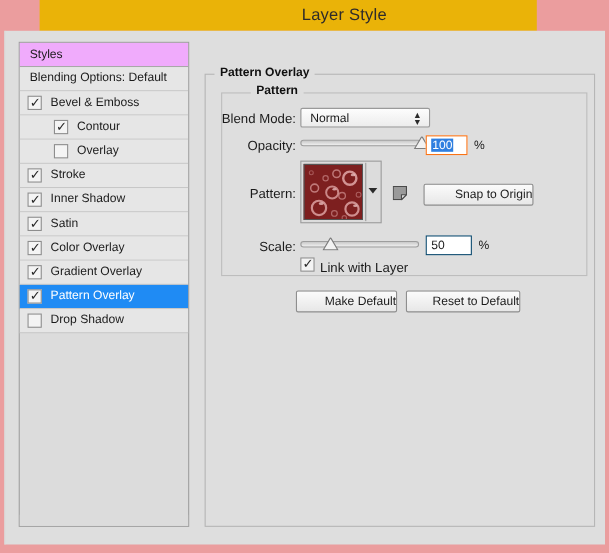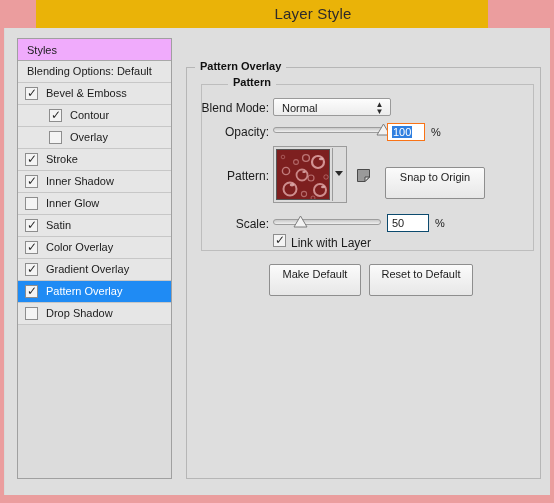--- a/index.html
+++ b/index.html
@@ -142,24 +142,24 @@
     border-left:4px solid transparent;border-right:4px solid transparent;
     border-top:5px solid #2a2a2a;
   }
   .pattern-divider{
     position:absolute;left:58px;top:1px;width:1px;height:53px;background:#9b9b9b;
   }
   .preset-icon{
     position:absolute;left:352px;top:141px;width:13px;height:13px;
   }
   .btn{
-    position:absolute;height:32px;
+    position:absolute;height:20px;
     background:linear-gradient(#fbfbfb,#e7e7e7);
     border:1px solid #8e8e8e;border-radius:2px;box-sizing:border-box;
-    font-size:11px;color:#1b1b1b;text-align:center;line-height:18px;
+    font-size:11px;color:#1b1b1b;text-align:right;line-height:18px;
     cursor:default;
   }
   .chk-inline{
     position:absolute;width:13px;height:13px;
     background:#f4f4f4;border:1px solid #8d8d8d;box-sizing:border-box;
   }
   .chk-inline .tick{
     position:absolute;left:1px;top:-1px;font-size:12px;line-height:12px;color:#2a2a2a;
     font-family:"DejaVu Sans",sans-serif;
   }
@@ -203,24 +203,20 @@
             <div class="cb lvl0">
               <span class="tick">✓</span>
             </div>
             <span class="row-label lvl0">Stroke</span>
           </div>
           <div class="style-row plain">
             <div class="cb lvl0">
               <span class="tick">✓</span>
             </div>
             <span class="row-label lvl0">Inner Shadow</span>
-          </div>
-          <div class="style-row plain">
-            <div class="cb lvl0"></div>
-            <span class="row-label lvl0">Inner Glow</span>
           </div>
           <div class="style-row plain">
             <div class="cb lvl0">
               <span class="tick">✓</span>
             </div>
             <span class="row-label lvl0">Satin</span>
           </div>
           <div class="style-row plain">
             <div class="cb lvl0">
               <span class="tick">✓</span>

